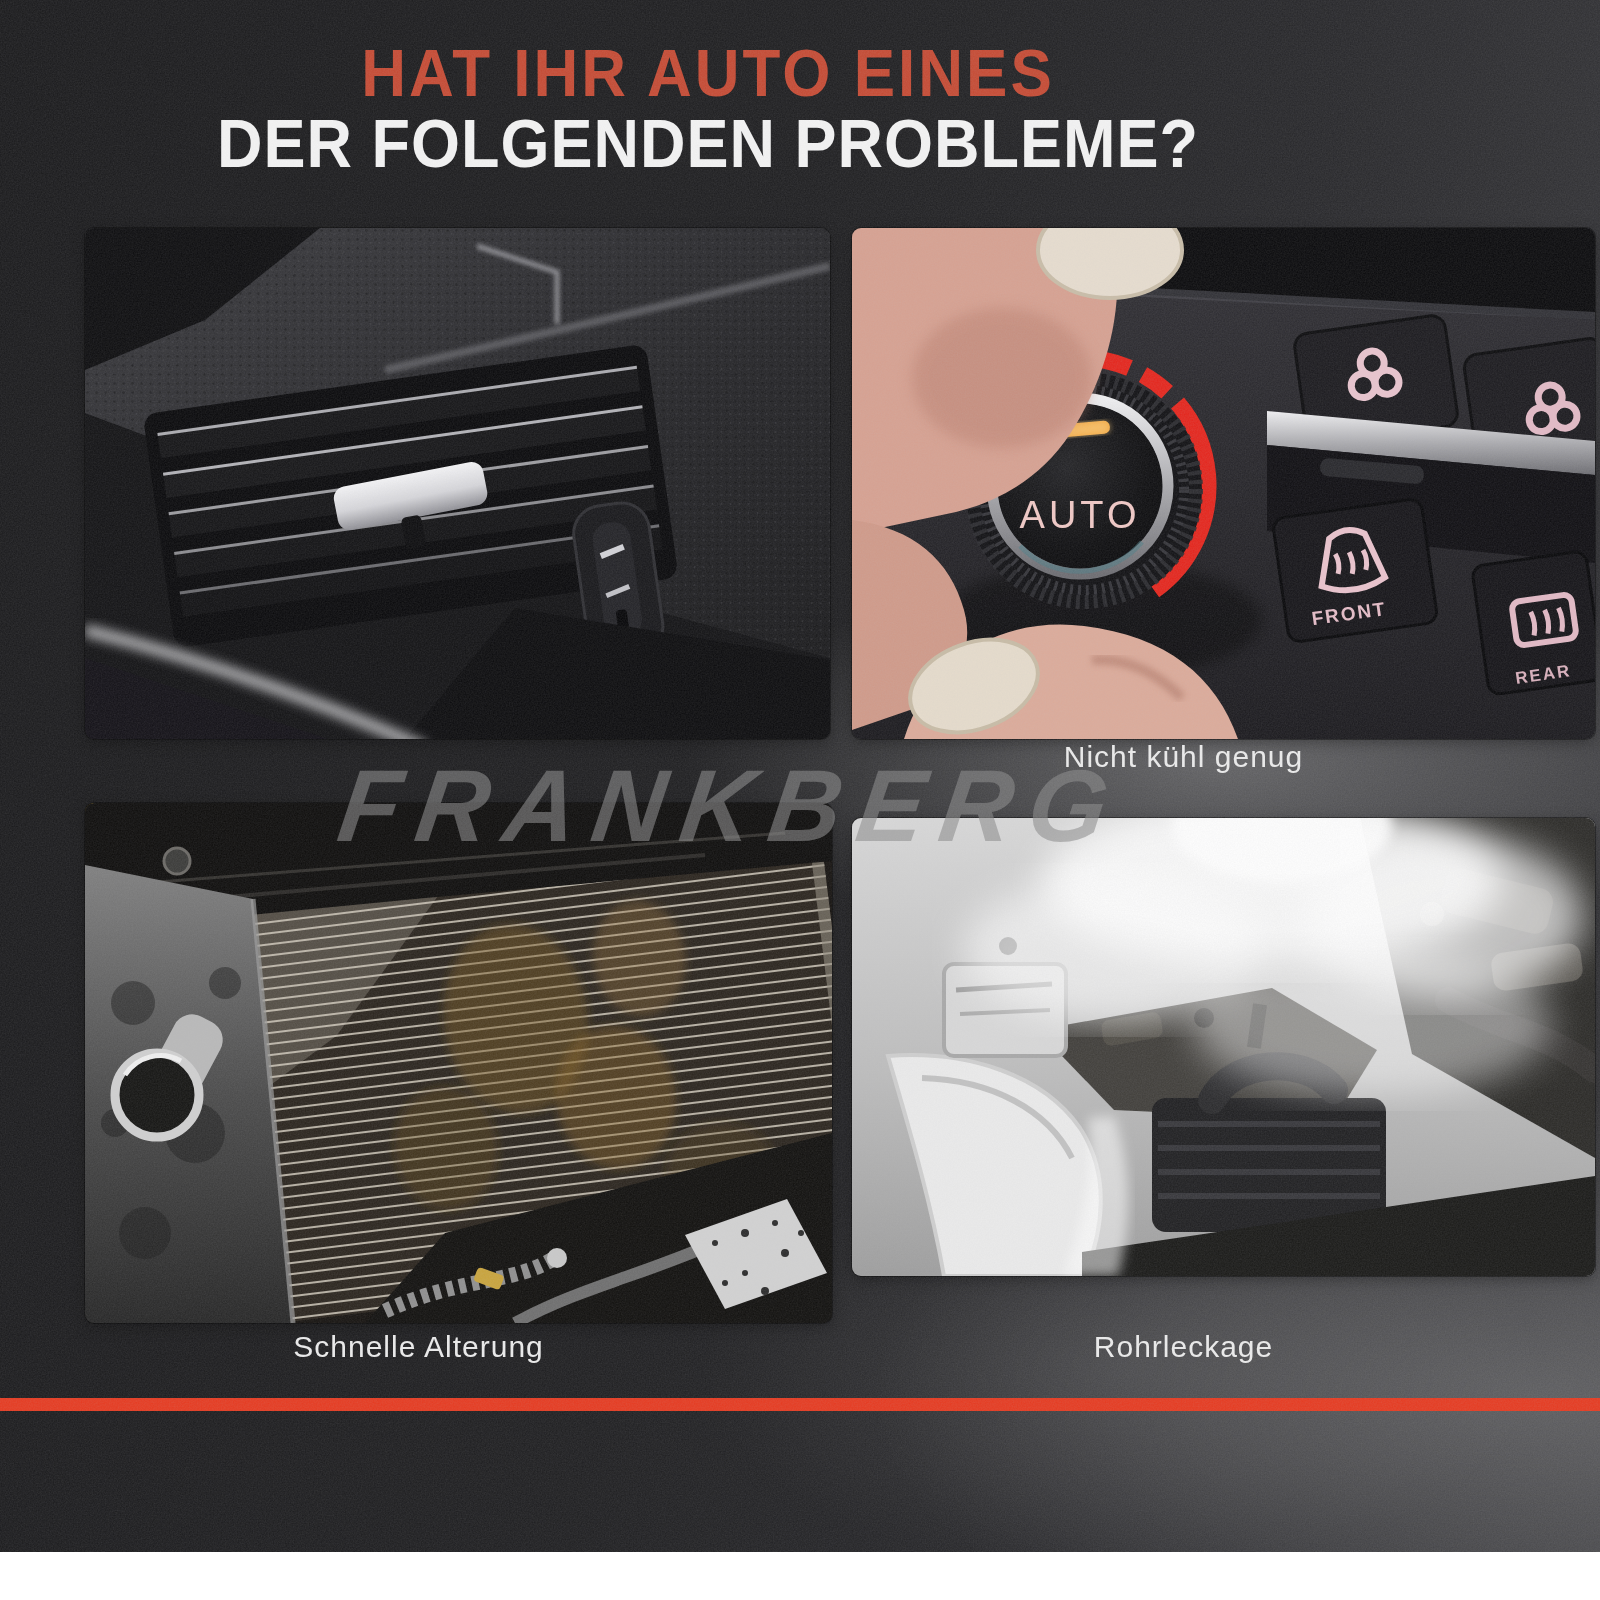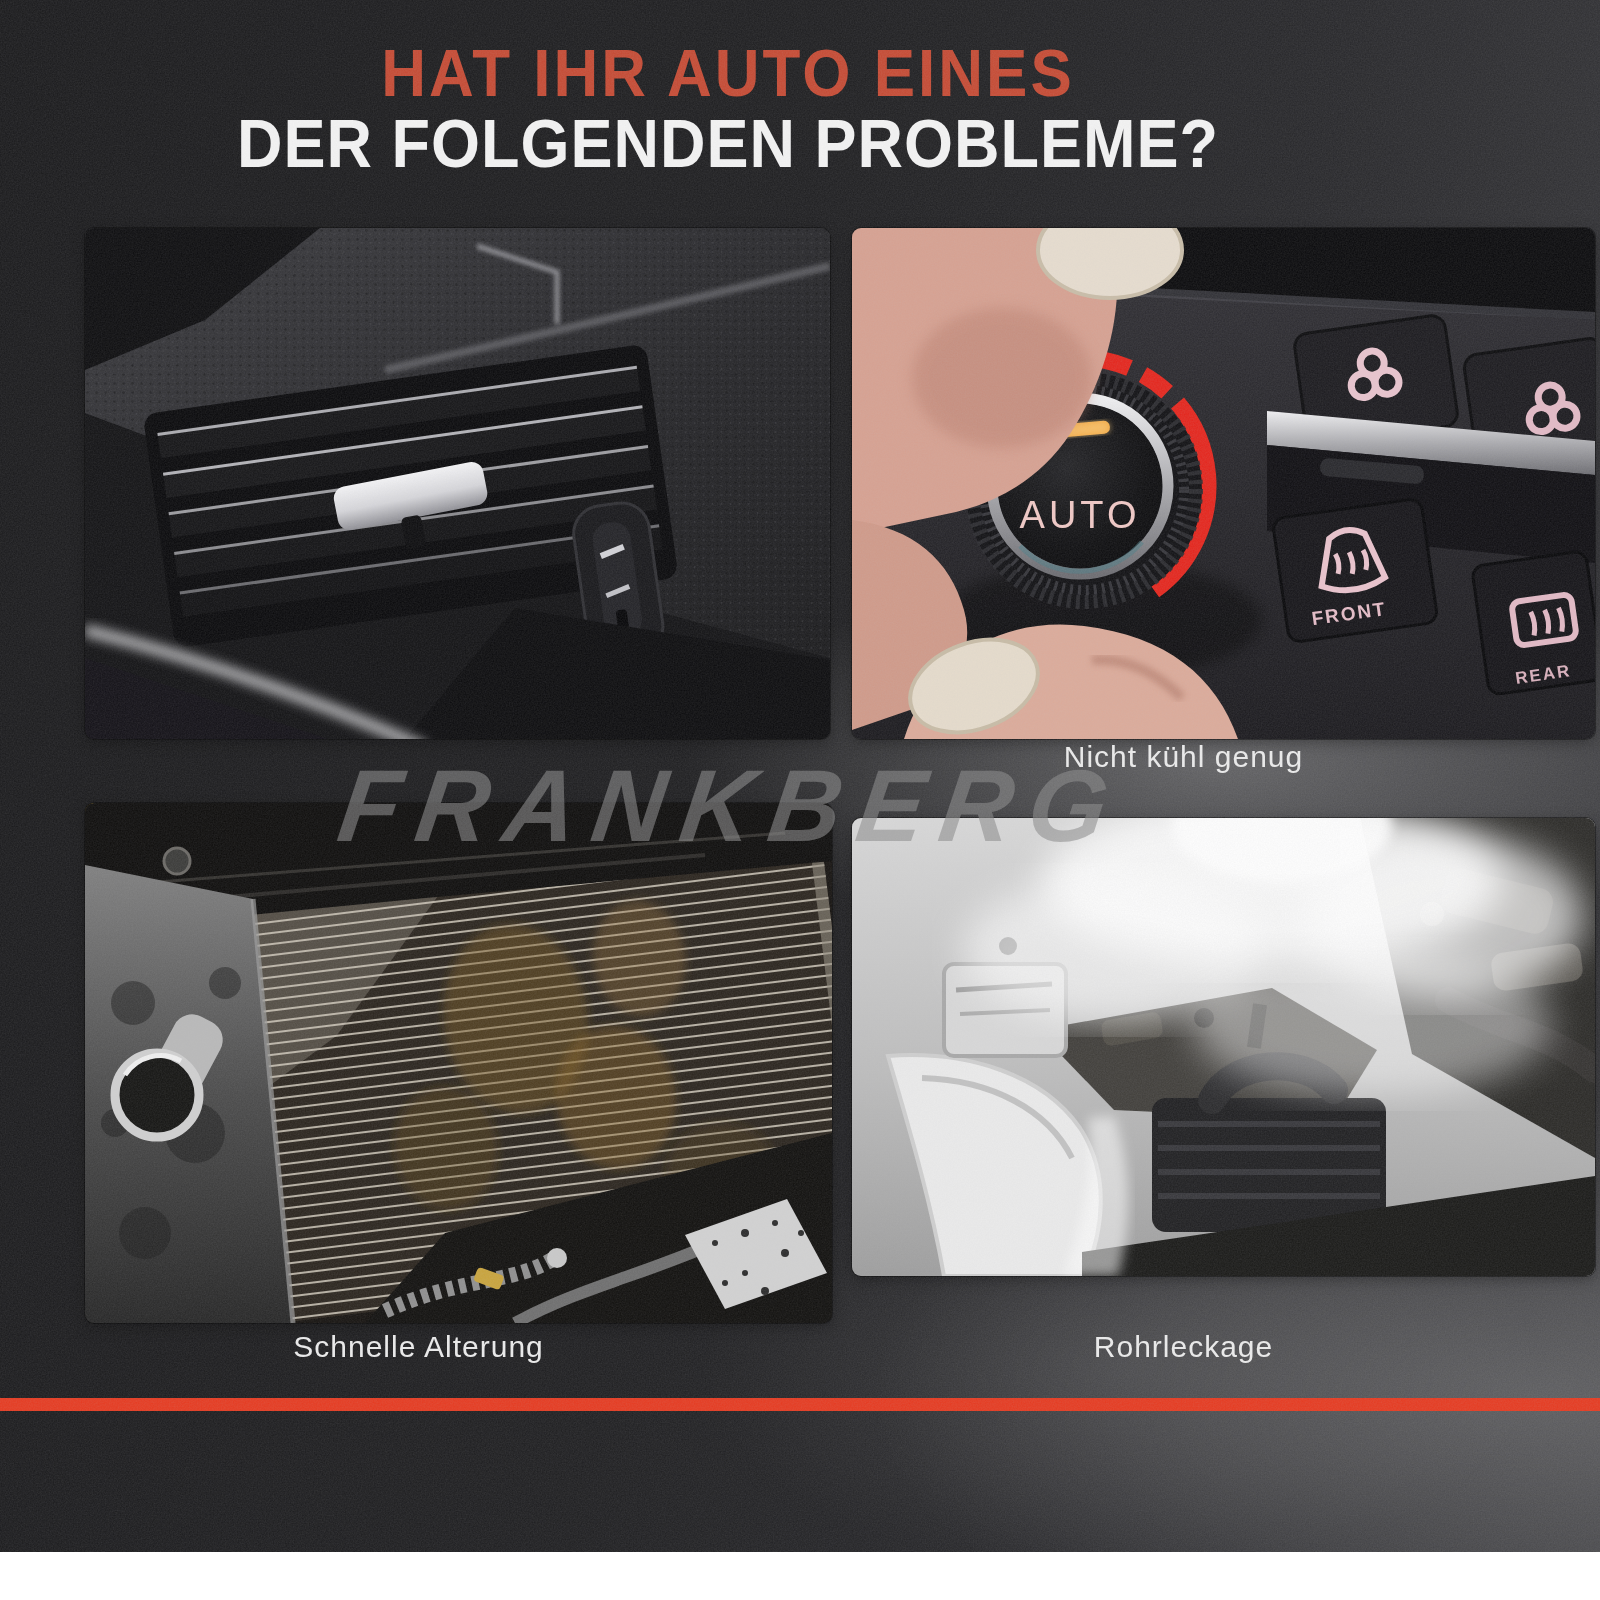--- a/index.html
+++ b/index.html
@@ -7,21 +7,21 @@
           font-family:"Liberation Sans",sans-serif;}
   
   .poster{position:absolute;left:0;top:0;width:1600px;height:1552px;
     background:
       radial-gradient(760px 280px at 76% 49%, rgba(255,255,255,0.28), rgba(255,255,255,0) 70%),
       radial-gradient(950px 420px at 96% 90%, rgba(255,255,255,0.20), rgba(255,255,255,0) 70%),
       radial-gradient(600px 300px at 70% 88%, rgba(255,255,255,0.10), rgba(255,255,255,0) 70%),
       linear-gradient(100deg,#19191b 0%,#1e1e20 45%,#27272a 72%,#38383b 100%);
     overflow:hidden;}
   .noise{position:absolute;inset:0;width:100%;height:100%;opacity:.5;pointer-events:none;z-index:40;}
-  .title{position:absolute;left:0;top:38px;width:1416px;text-align:center;z-index:10;padding-left:20px;}
+  .title{position:absolute;left:0;top:38px;width:1416px;text-align:center;z-index:10;}
   .title .l1{font-size:62px;font-weight:700;letter-spacing:3px;line-height:70px;color:#c64a33;
              transform:scaleY(1.08);}
   .title .l2{font-size:63px;font-weight:700;letter-spacing:1px;line-height:70px;color:#f4f4f4;
              transform:scaleY(1.08);}
   .photo{position:absolute;border-radius:9px;overflow:hidden;z-index:5;
          box-shadow:0 0 0 1px rgba(0,0,0,0.45), 0 4px 14px rgba(0,0,0,0.35);}
   .photo svg{display:block;width:100%;height:100%;}
   .p-tl{left:45px; top:212px; width:745px; height:511px;}
   .p-tr{left:812px;top:212px; width:743px; height:511px;}
   .p-bl{left:45px; top:787px; width:747px; height:520px;}

